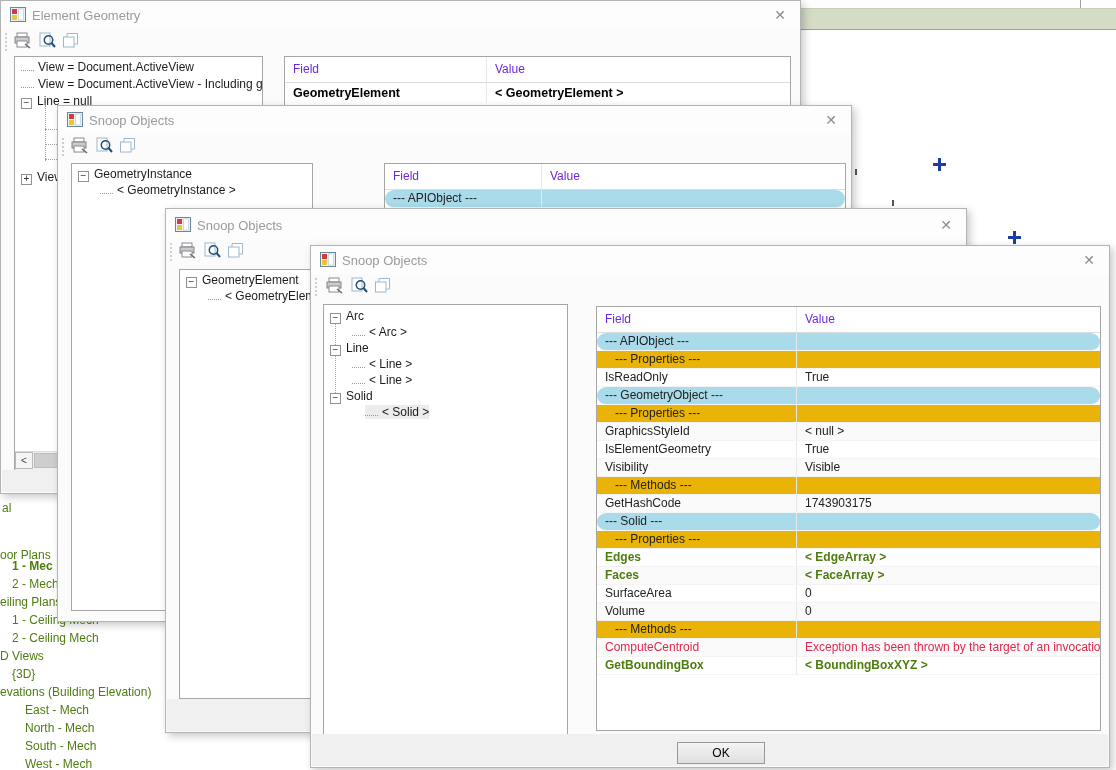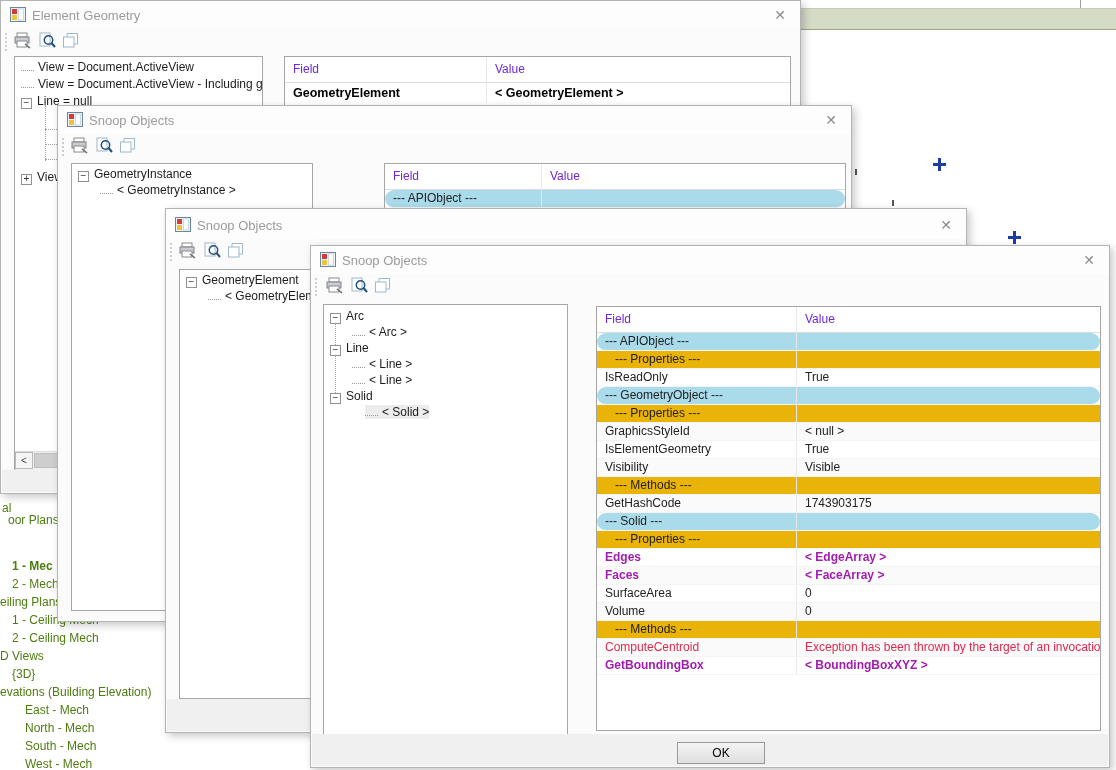--- a/index.html
+++ b/index.html
@@ -41,21 +41,21 @@
   .grid{position:absolute;background:#fff;border:1px solid #a6a6a6;box-sizing:border-box;overflow:hidden;}
   .ghead{display:flex;height:25px;line-height:25px;border-bottom:1px solid #dcdcdc;font-size:12px;color:#6d28d9;}
   .gf{box-sizing:border-box;width:var(--fw);padding-left:8px;border-right:1px solid #e8e8e8;
       overflow:hidden;white-space:nowrap;}
   .gv{flex:1;padding-left:8px;overflow:hidden;white-space:nowrap;}
   .grow{display:flex;height:17px;line-height:17px;font-size:12px;color:#222;border-bottom:1px solid #f4f4f4;}
   .grow.category{background:var(--category-row);border-radius:9px;}
   .grow.section{background:#eab308;}
   .grow.section .gf{padding-left:18px;}
   .grow.normal:nth-child(even){background:#fafafa;}
-  .grow.bold{font-weight:bold;color:#a21caf;}
+  .grow.bold{font-weight:bold;color:#4d7c0f;}
   .grow.error{color:var(--error-text);}
   .bigrow{display:flex;height:20px;line-height:20px;font-size:12.5px;font-weight:bold;color:#000;}
 
   .botstrip{position:absolute;left:1px;right:1px;bottom:1px;background:#f0f0f0;}
   .okbtn{position:absolute;width:88px;height:22px;background:linear-gradient(#f4f4f4,#dfdfdf);
          border:1px solid #989898;font-size:12px;font-family:"Liberation Sans",sans-serif;cursor:pointer;}
 
   
   .hscroll{position:absolute;left:0;right:0;bottom:0;height:18px;background:#f0f0f0;border-top:1px solid #dcdcdc;}
   .harrow{position:absolute;left:0;top:0;width:18px;height:17px;background:#f5f5f5;border:1px solid #b9b9b9;
@@ -68,21 +68,21 @@
 <div id="stage">
 
   <div class="greenbar"></div>
   <div class="topdiv"></div>
   <div class="plus" style="left:933px;top:158px;"></div>
   <div class="plus" style="left:1008px;top:231px;"></div>
   <div class="tick" style="left:855px;top:169px;"></div>
   <div class="tick" style="left:892px;top:200px;"></div>
   <div class="bitem" style="left:2px;top:501px;">al</div>
   <div>
-      <div class="bitem" style="top: 513px; left: 0px; padding-left: 8px;">oor Plans</div>
+      <div class="bitem" style="top: 548px; left: 0px;">oor Plans</div>
       <div class="bitem bold" style="top: 559px; left: 12px;">1 - Mec</div>
       <div class="bitem" style="top: 577px; left: 12px;">2 - Mech</div>
       <div class="bitem" style="top: 595px; left: 0px;">eiling Plans</div>
       <div class="bitem" style="top: 613px; left: 12px;">1 - Ceiling Mech</div>
       <div class="bitem" style="top: 631px; left: 12px;">2 - Ceiling Mech</div>
       <div class="bitem" style="top: 649px; left: 0px;">D Views</div>
       <div class="bitem" style="top: 667px; left: 12px;">{3D}</div>
       <div class="bitem" style="top: 685px; left: 0px;">evations (Building Elevation)</div>
       <div class="bitem" style="top: 703px; left: 25px;">East - Mech</div>
       <div class="bitem" style="top: 721px; left: 25px;">North - Mech</div>

